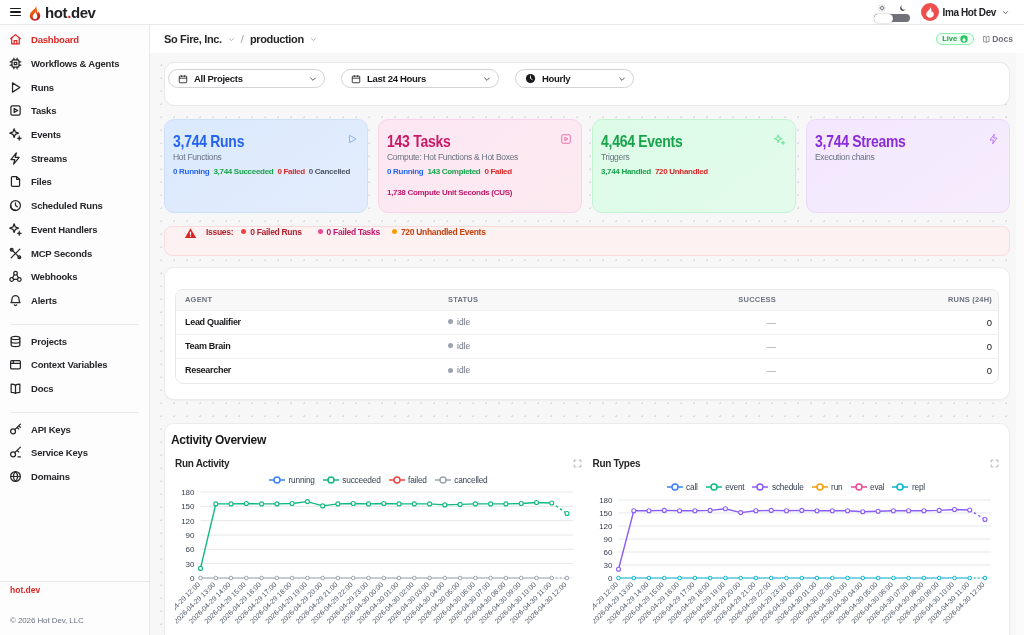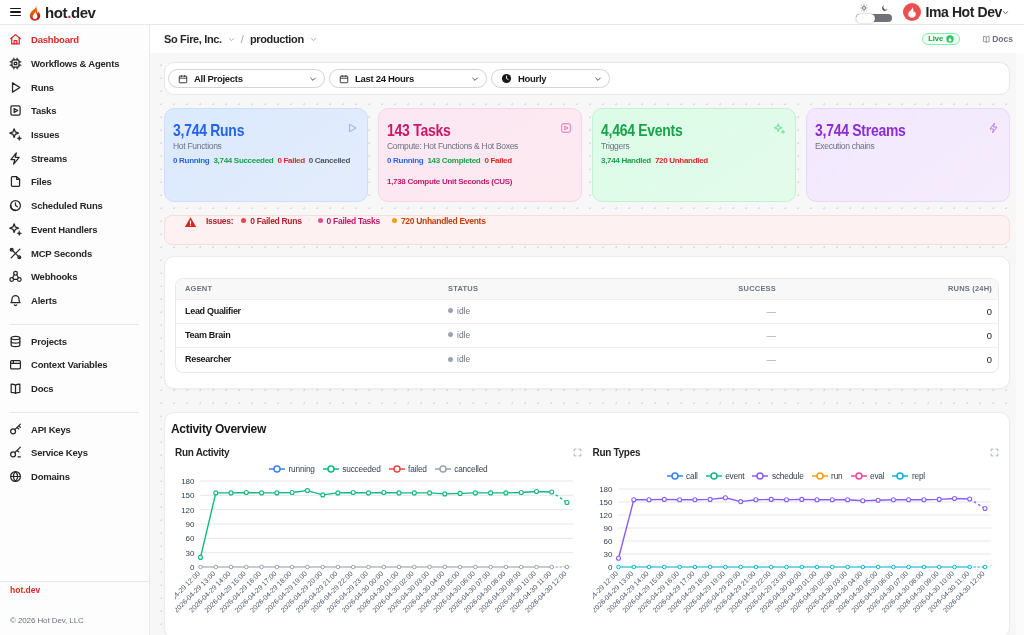--- a/index.html
+++ b/index.html
@@ -5,40 +5,40 @@
 html,body { width:1024px; height:635px; overflow:hidden; font-family:"Liberation Sans",sans-serif; background:#fff; }
 .header { position:fixed; top:0; left:0; right:0; height:25px; background:#fff; border-bottom:1px solid #e8e8ea; display:flex; align-items:center; padding:0 15px 0 10px; z-index:10; }
 .burger { width:11px; display:flex; flex-direction:column; gap:2px; margin-right:7px; }
 .burger i { height:1.5px; background:#18181b; border-radius:1px; display:block; }
 .logo { display:flex; align-items:center; gap:3px; font-weight:bold; font-size:15px; color:#232326; letter-spacing:-0.4px; }
 .hspacer { flex:1; }
 .theme { position:relative; width:38px; height:22px; margin-right:6px; }
 .tog { position:absolute; left:0; top:13px; width:36px; height:8px; background:#71717a; border-radius:5px; }
 .tog i { position:absolute; left:0; top:-0.5px; width:19px; height:9px; background:#fff; border-radius:5px; box-shadow:0 0 2px rgba(0,0,0,.35); }
 .avatar { width:18px; height:18px; border-radius:50%; background:#ee4e4e; display:flex; align-items:center; justify-content:center; margin:0 4px 0 3px; }
-.uname { font-weight:bold; font-size:14px; color:#232326; letter-spacing:-0.4px; }
+.uname { font-weight:bold; font-size:10px; color:#232326; margin-right:6px; letter-spacing:-0.4px; }
 .sidebar { position:fixed; top:25px; left:0; bottom:0; width:150px; background:#fdfdfd; border-right:1px solid #e8e8ea; padding-top:3px; display:flex; flex-direction:column; }
 .nitem { display:flex; align-items:center; gap:9px; height:23.7px; padding:0 10px 0 9px; font-size:9.5px; color:#26262a; font-weight:600; letter-spacing:-0.2px; flex:none; }
 .nicon { width:13px; height:13px; flex:0 0 13px; }
 .nitem.active { color:#dc2626; }
 .nsep { border-top:1px solid #e8e8ea; margin:11.5px 10px 4.5px; }
 .sfoot { margin-top:auto; border-top:1px solid #e8e8ea; padding:3px 10px 10px; }
 .sfoot .b { color:#dc2626; font-weight:bold; font-size:8.5px; }
 .sfoot .c { color:#6b7280; font-size:8px; margin-top:21px; letter-spacing:-0.1px; }
 .main { position:fixed; left:150px; top:25px; right:0; bottom:0; background:#f7f7f8; overflow:hidden; }
 .crumbbar { height:27.5px; background:#fff; display:flex; align-items:center; padding:0 11px 0 14px; }
 .crumb { font-weight:bold; font-size:11px; color:#27272a; letter-spacing:-0.35px; }
 .bchev { margin:2px 6px 0; }
 .slash { color:#a1a1aa; font-size:11px; margin-right:6px; }
-.crumbbar .right { margin-left:auto; display:flex; align-items:center; gap:22px; }
+.crumbbar .right { margin-left:auto; display:flex; align-items:center; gap:8px; }
 .live { display:flex; align-items:center; gap:2.5px; border:1px solid #86efac; background:#f0fdf4; color:#16a34a; font-weight:bold; font-size:7.5px; border-radius:8px; padding:0 5px; height:12px; }
 .docsbtn { display:flex; align-items:center; gap:2px; color:#71717a; font-size:8.5px; font-weight:600; }
 .content { padding:9.5px 14px; height:582px; overflow:hidden;
   background-image:radial-gradient(#dbdcdf 1px, transparent 1px); background-size:13px 13px; background-position:5px 6px; }
-.filterbar { background:#fff; border:1px solid #e8e8ea; border-radius:10px; padding:6px 20px 6px 3px; height:33px; display:flex; gap:4px; margin-bottom:13px; }
+.filterbar { background:#fff; border:1px solid #e8e8ea; border-radius:10px; padding:6px 20px 6px 3px; height:44px; display:flex; gap:16px; margin-bottom:13px; }
 .sel { display:flex; align-items:center; gap:6px; border:1px solid #d4d4d8; background:#fff; border-radius:10px; height:19px; padding:0 7px 0 9px; font-size:9.5px; font-weight:bold; color:#18181b; letter-spacing:-0.3px; }
 .s1 { width:157px; } .s2 { width:158px; } .s3 { width:119px; }
 .sel .gap { flex:1; }
 .cards { display:grid; grid-template-columns:repeat(4,1fr); gap:10px; margin-bottom:12.5px; }
 .card { border-radius:10px; padding:12px 11px 0 8px; height:94px; position:relative; }
 .card .icn { position:absolute; top:13px; right:9px; opacity:.75; }
 .card h2 { font-size:17px; line-height:19px; letter-spacing:-0.3px; transform:scaleX(0.82); transform-origin:0 50%; white-space:nowrap; }
 .card .sub { font-size:8.5px; line-height:9px; color:#6b7280; margin-top:2px; letter-spacing:-0.3px; }
 .card .stats { font-size:8px; line-height:9px; font-weight:bold; margin-top:4.5px; display:flex; gap:4px; white-space:nowrap; letter-spacing:-0.3px; }
 .card .cus { font-size:8px; line-height:9px; font-weight:bold; margin-top:12px; letter-spacing:-0.3px; }
@@ -148,21 +148,21 @@
         <rect x="3.5" y="3.5" width="17" height="17" rx="2.5"></rect>
         <path d="M9.5 8.5l6.5 3.5-6.5 3.5z"></path>
       </svg>
       <span>Tasks</span>
     </div>
     <div class="nitem">
       <svg class="nicon" viewBox="0 0 24 24" fill="none" stroke="currentColor" stroke-width="2.3" stroke-linecap="round" stroke-linejoin="round">
         <path d="M9.5 1.5l2.2 5.8 5.8 2.2-5.8 2.2-2.2 5.8-2.2-5.8-5.8-2.2 5.8-2.2z"></path>
         <path d="M19 14.5l1.2 3.3 3.3 1.2-3.3 1.2-1.2 3.3-1.2-3.3-3.3-1.2 3.3-1.2z" fill="currentColor" stroke-width="0.8"></path>
       </svg>
-      <span>Issues</span>
+      <span>Events</span>
     </div>
     <div class="nitem">
       <svg class="nicon" viewBox="0 0 24 24" fill="none" stroke="currentColor" stroke-width="2.3" stroke-linecap="round" stroke-linejoin="round">
         <path d="M13.5 1.5 3.5 14h7.2l-2.2 8.5L18.8 10h-7.2z"></path>
       </svg>
       <span>Streams</span>
     </div>
     <div class="nitem">
       <svg class="nicon" viewBox="0 0 24 24" fill="none" stroke="currentColor" stroke-width="2.3" stroke-linecap="round" stroke-linejoin="round">
         <path d="M14 3H6a1.5 1.5 0 0 0-1.5 1.5v15A1.5 1.5 0 0 0 6 21h12a1.5 1.5 0 0 0 1.5-1.5V8z"></path>

